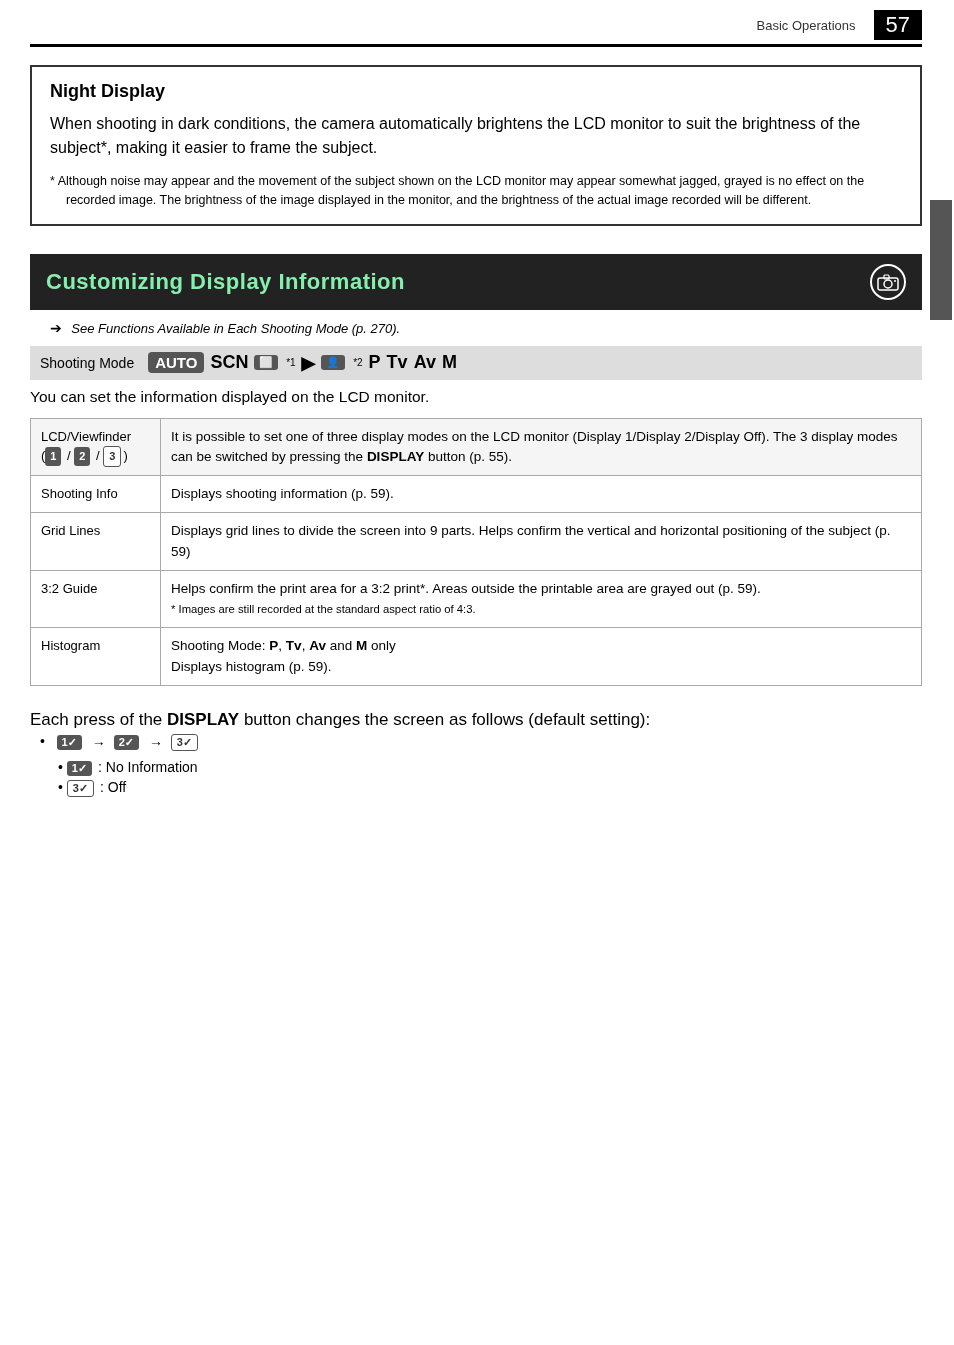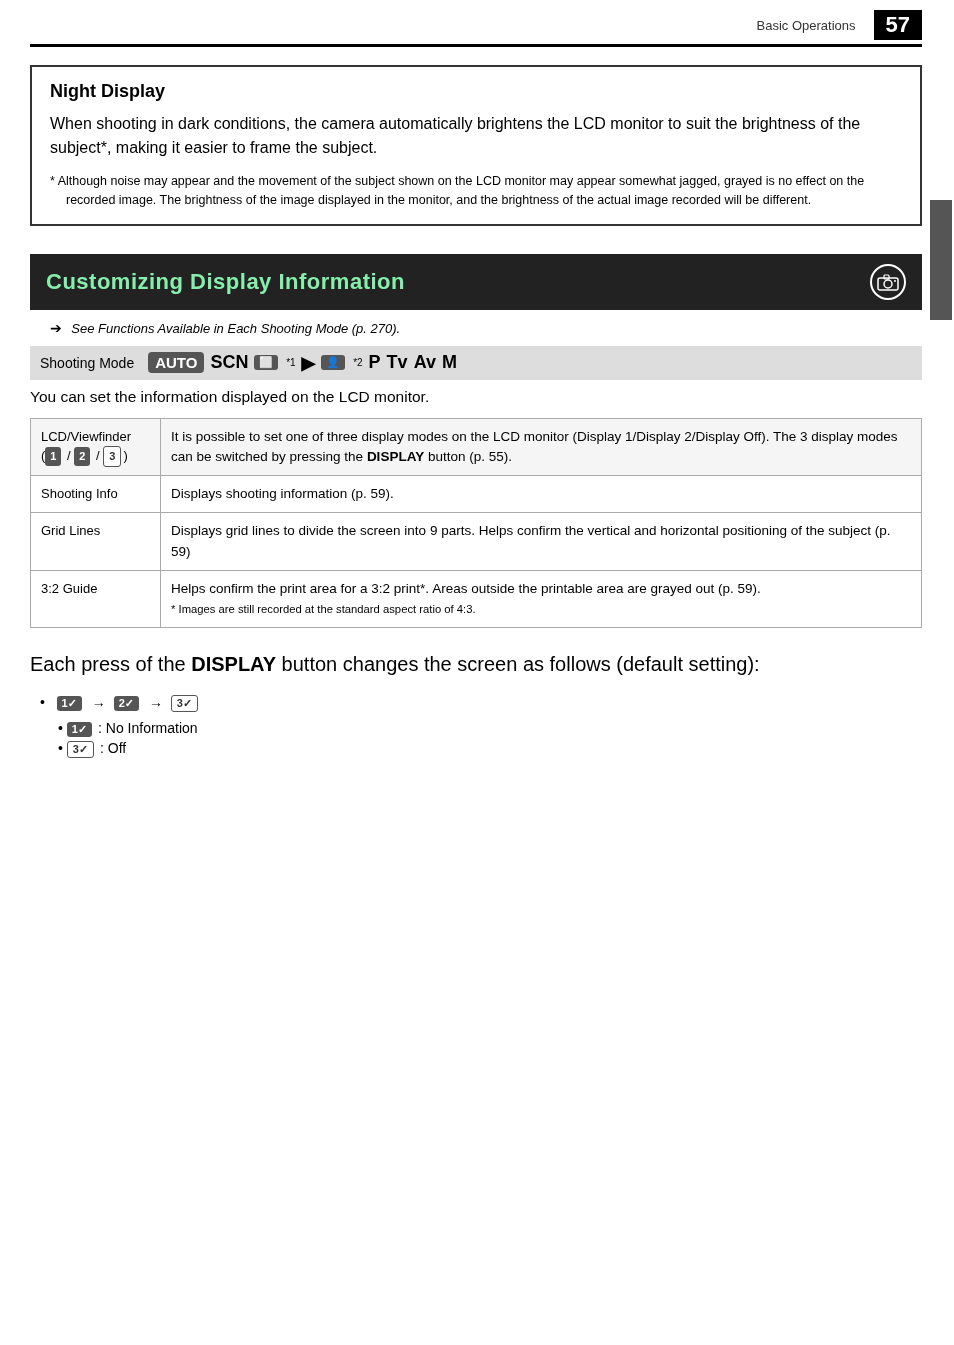--- a/index.html
+++ b/index.html
@@ -28,21 +28,21 @@
       margin-bottom: 18px;
       padding-bottom: 4px;
     }
     .header-section-title {
       font-size: 13px;
       color: #333;
       margin-right: 10px;
     }
     .header-page-number {
       font-size: 22px;
-      font-weight: bold;
+      font-weight: normal;
       background: #000;
       color: #fff;
       padding: 2px 12px;
       margin-left: 8px;
     }
     .right-tab {
       position: absolute;
       right: 0;
       top: 200px;
       width: 22px;
@@ -172,23 +172,22 @@
       font-size: 13px;
       background: #fff;
       white-space: nowrap;
     }
     .info-table tr:first-child td {
       background: #f5f5f5;
     }
 
     
     .bottom-section {
-      font-size: 20px;
+      font-size: 17px;
       line-height: 1.6;
-      margin-bottom: 14px;
     }
     .sub-list {
       list-style: none;
       padding-left: 28px;
     }
     .sub-list li {
       margin-bottom: 3px;
       font-size: 14px;
     }
     .icon-badge {
@@ -306,20 +305,27 @@
         </tr>
 
         <tr>
           <td>3:2 Guide</td>
           <td>
             Helps confirm the print area for a 3:2 print*. Areas outside the printable area are grayed out (p. 59).<br>
             <small>* Images are still recorded at the standard aspect ratio of 4:3.</small>
           </td>
         </tr>
 
+        <tr>
+          <td>Histogram</td>
+          <td>
+            Shooting Mode: <b>P</b>, <b>Tv</b>, <b>Av</b> and <b>M</b> only<br>
+            Displays histogram (p. 59).
+          </td>
+        </tr>
       </tbody>
     </table>
 
     <div class="bottom-section">
       <span>Each press of the <span class="bold-word">DISPLAY</span> button changes the screen as follows (default setting):</span>
     </div>
 
     <div style="padding-left: 10px; margin-bottom: 8px; font-size: 14px;">
       • &nbsp;
       <span class="icon-badge">1✓</span>

